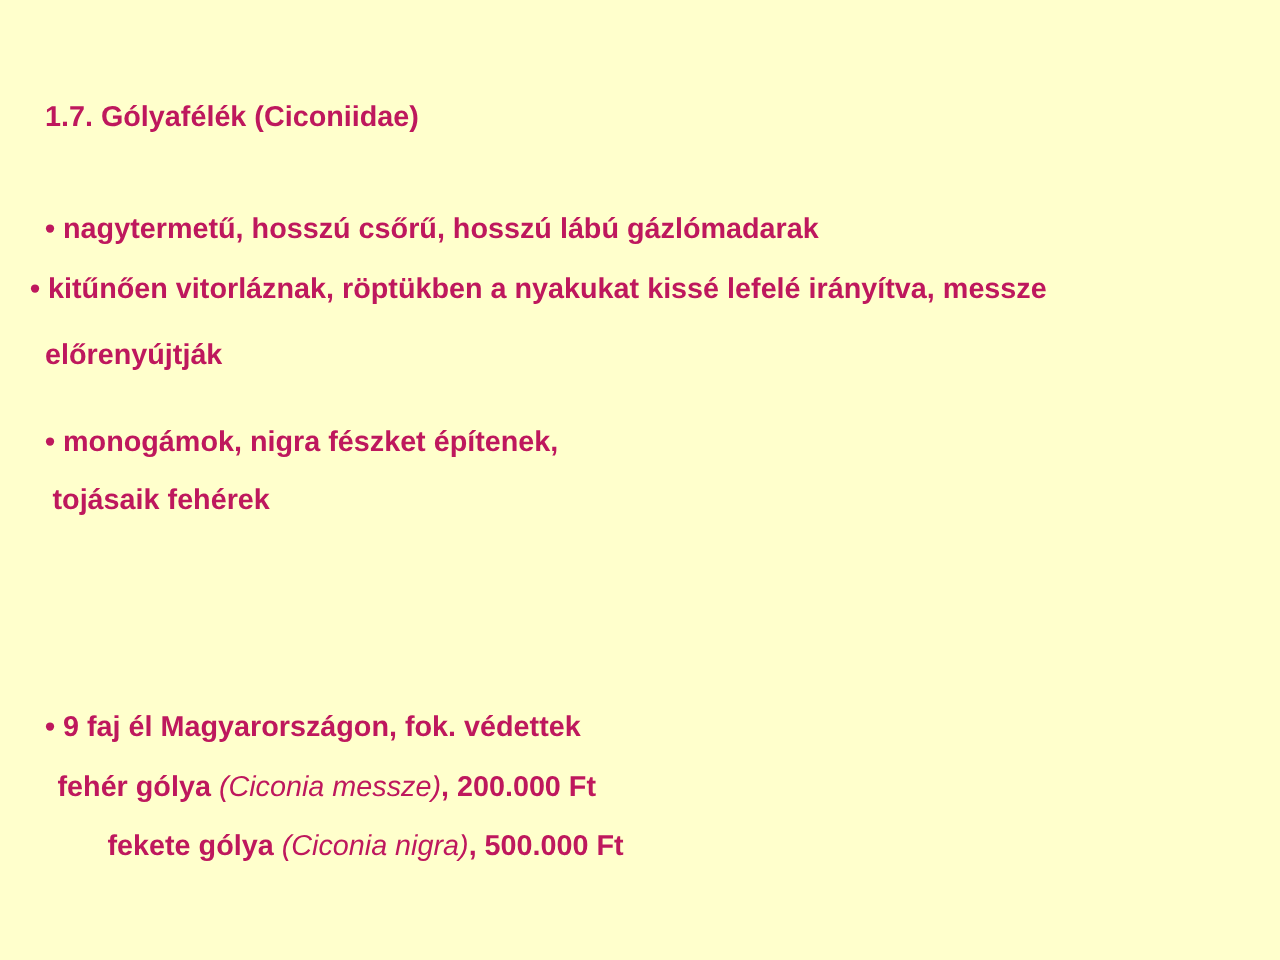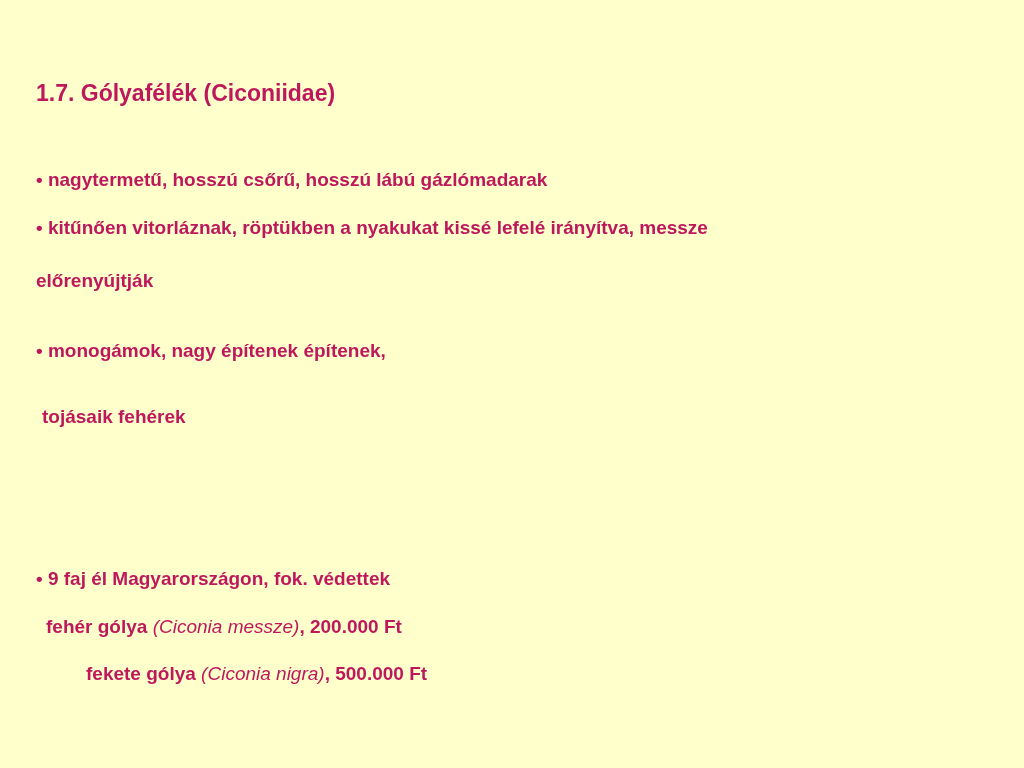--- a/index.html
+++ b/index.html
@@ -10,21 +10,21 @@
     position: relative;
     width: 1024px;
     height: 768px;
     background: #FFFFCC;
     overflow: hidden;
     font-family: Liberation Sans, sans-serif;
     color: #be185d;
   }
   .line {
     position: absolute;
-    font-size: 19px;
+    font-size: 23px;
     font-weight: bold;
     white-space: nowrap;
     line-height: 1.2;
   }
   .title {
     font-size: 23px;
   }
   .latin {
     font-weight: normal;
     font-style: italic;
@@ -32,27 +32,27 @@
 </style>
 </head>
 <body>
 
 <div class="slide">
 
   <div class="line title" style="left:36px; top:80px;">1.7. Gólyafélék (Ciconiidae)</div>
 
   <div class="line" style="left:36px; top:169px;">• nagytermetű, hosszú csőrű, hosszú lábú gázlómadarak</div>
 
-  <div class="line" style="left:36px; top:217px;">• kitűnően vitorláznak, röptükben a nyakukat kissé lefelé irányítva, messze</div>
+  <div class="line" style="left:24px; top:217px;">• kitűnően vitorláznak, röptükben a nyakukat kissé lefelé irányítva, messze</div>
 
   <div class="line" style="left:36px; top:254px;margin-top:16px;">előrenyújtják</div>
 
-  <div class="line" style="left:36px; top:340px;">• monogámok, nagy építenek építenek,</div>
+  <div class="line" style="left:36px; top:340px;">• monogámok, nigra fészket építenek,</div>
 
-  <div class="line" style="left:42px; top:406px;">tojásaik fehérek</div>
+  <div class="line" style="left:42px; top:386px;">tojásaik fehérek</div>
 
   <div class="line" style="left:36px; top:568px;">• 9 faj él Magyarországon, fok. védettek</div>
 
   <div class="line" style="left:46px; top:616px;">
     <span>fehér gólya </span><span class="latin">(Ciconia messze)</span><span>, 200.000 Ft</span>
   </div>
 
   <div class="line" style="left:46px; top:663px;margin-left:40px;">
     <span>fekete gólya </span><span class="latin">(Ciconia nigra)</span><span>, 500.000 Ft</span>
   </div>

